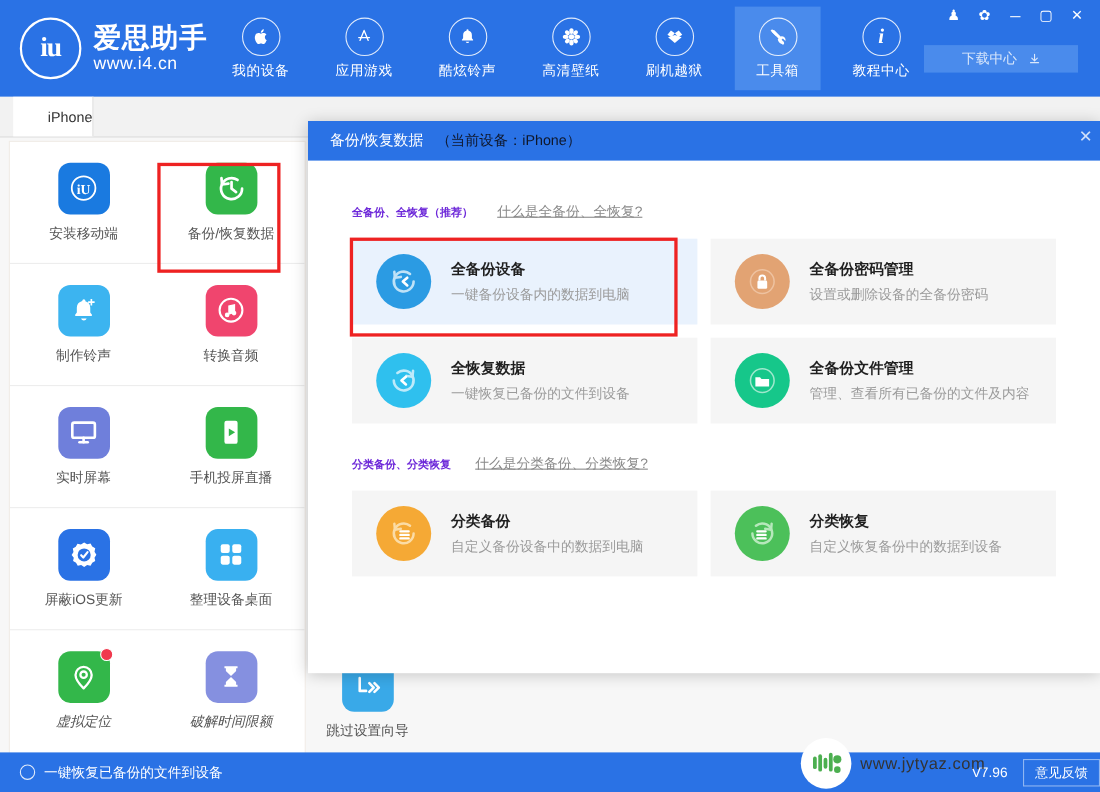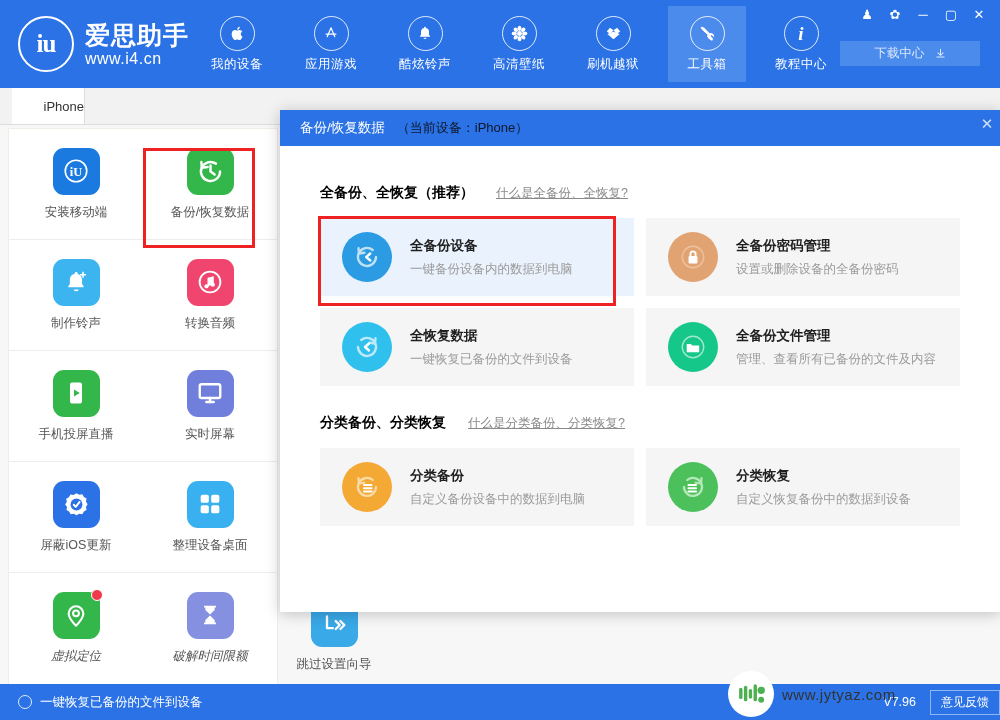--- a/index.html
+++ b/index.html
@@ -164,21 +164,21 @@
     width: 22px; height: 22px;
     display: flex; align-items: center; justify-content: center;
     color: #cfe0fa; font-size: 15px; cursor: pointer;
   }
   .dialog-body { padding: 38px 40px 0 40px; }
 
   .sec-head {
     display: flex; align-items: baseline;
     margin-bottom: 16px;
   }
-  .sec-title { font-size: 14px; font-weight: bold; color: #000000; }
+  .sec-title { font-size: 10px; font-weight: bold; color: #6d28d9; }
   .sec-link {
     font-size: 12.5px; color: #8a8a8a;
     text-decoration: underline; margin-left: 22px; cursor: pointer;
   }
 
   .card-grid {
     display: grid;
     grid-template-columns: 1fr 1fr;
     gap: 12px 12px;
   }
@@ -419,37 +419,37 @@
             <circle cx="9.2" cy="15.4" r="1.7" fill="#ffffff" stroke="none"></circle>
             <circle cx="14.2" cy="14.1" r="1.7" fill="#ffffff" stroke="none"></circle>
           </svg>
         </div>
         <div class="tile-label">转换音频</div>
       </div>
     </div>
 
     <div class="grid-row">
       <div class="grid-cell">
-        <div class="tile" style="background:#33b74a;">
-          <svg width="30" height="30" viewBox="0 0 24 24">
-            <rect x="7.2" y="3.6" width="9.6" height="16.8" rx="1.6" fill="#ffffff"></rect>
-            <path d="M10.4 9.2l4.6 2.8-4.6 2.8z" fill="#33b74a"></path>
-          </svg>
-        </div>
-        <div class="tile-label">手机投屏直播</div>
-      </div>
-      <div class="grid-cell">
         <div class="tile" style="background:#6f7fdb;">
           <svg width="30" height="30" viewBox="0 0 24 24" fill="none" stroke="#ffffff" stroke-width="1.9">
             <rect x="3.8" y="5" width="16.4" height="11" rx="1.4"></rect>
             <path d="M9 19.2h6" stroke-linecap="round"></path>
             <path d="M12 16v3.2" stroke-linecap="round"></path>
           </svg>
         </div>
         <div class="tile-label">实时屏幕</div>
+      </div>
+      <div class="grid-cell">
+        <div class="tile" style="background:#33b74a;">
+          <svg width="30" height="30" viewBox="0 0 24 24">
+            <rect x="7.2" y="3.6" width="9.6" height="16.8" rx="1.6" fill="#ffffff"></rect>
+            <path d="M10.4 9.2l4.6 2.8-4.6 2.8z" fill="#33b74a"></path>
+          </svg>
+        </div>
+        <div class="tile-label">手机投屏直播</div>
       </div>
     </div>
 
     <div class="grid-row">
       <div class="grid-cell">
         <div class="tile" style="background:#2a72e5;">
           <svg width="31" height="31" viewBox="0 0 24 24">
             <path d="M12 3.2l2.1 1.3 2.4-.5 1.2 2.1 2.1 1.2-.5 2.4 1.3 2.1-1.3 2.1.5 2.4-2.1 1.2-1.2 2.1-2.4-.5-2.1 1.3-2.1-1.3-2.4.5-1.2-2.1-2.1-1.2.5-2.4L3.2 12l1.3-2.1-.5-2.4 2.1-1.2 1.2-2.1 2.4.5z" fill="#ffffff"></path>
             <circle cx="12" cy="12" r="4.6" fill="#2a72e5"></circle>
             <path d="M9.9 12.2l1.5 1.6 3-3.8" stroke="#ffffff" stroke-width="1.5" fill="none" stroke-linecap="round" stroke-linejoin="round"></path>

